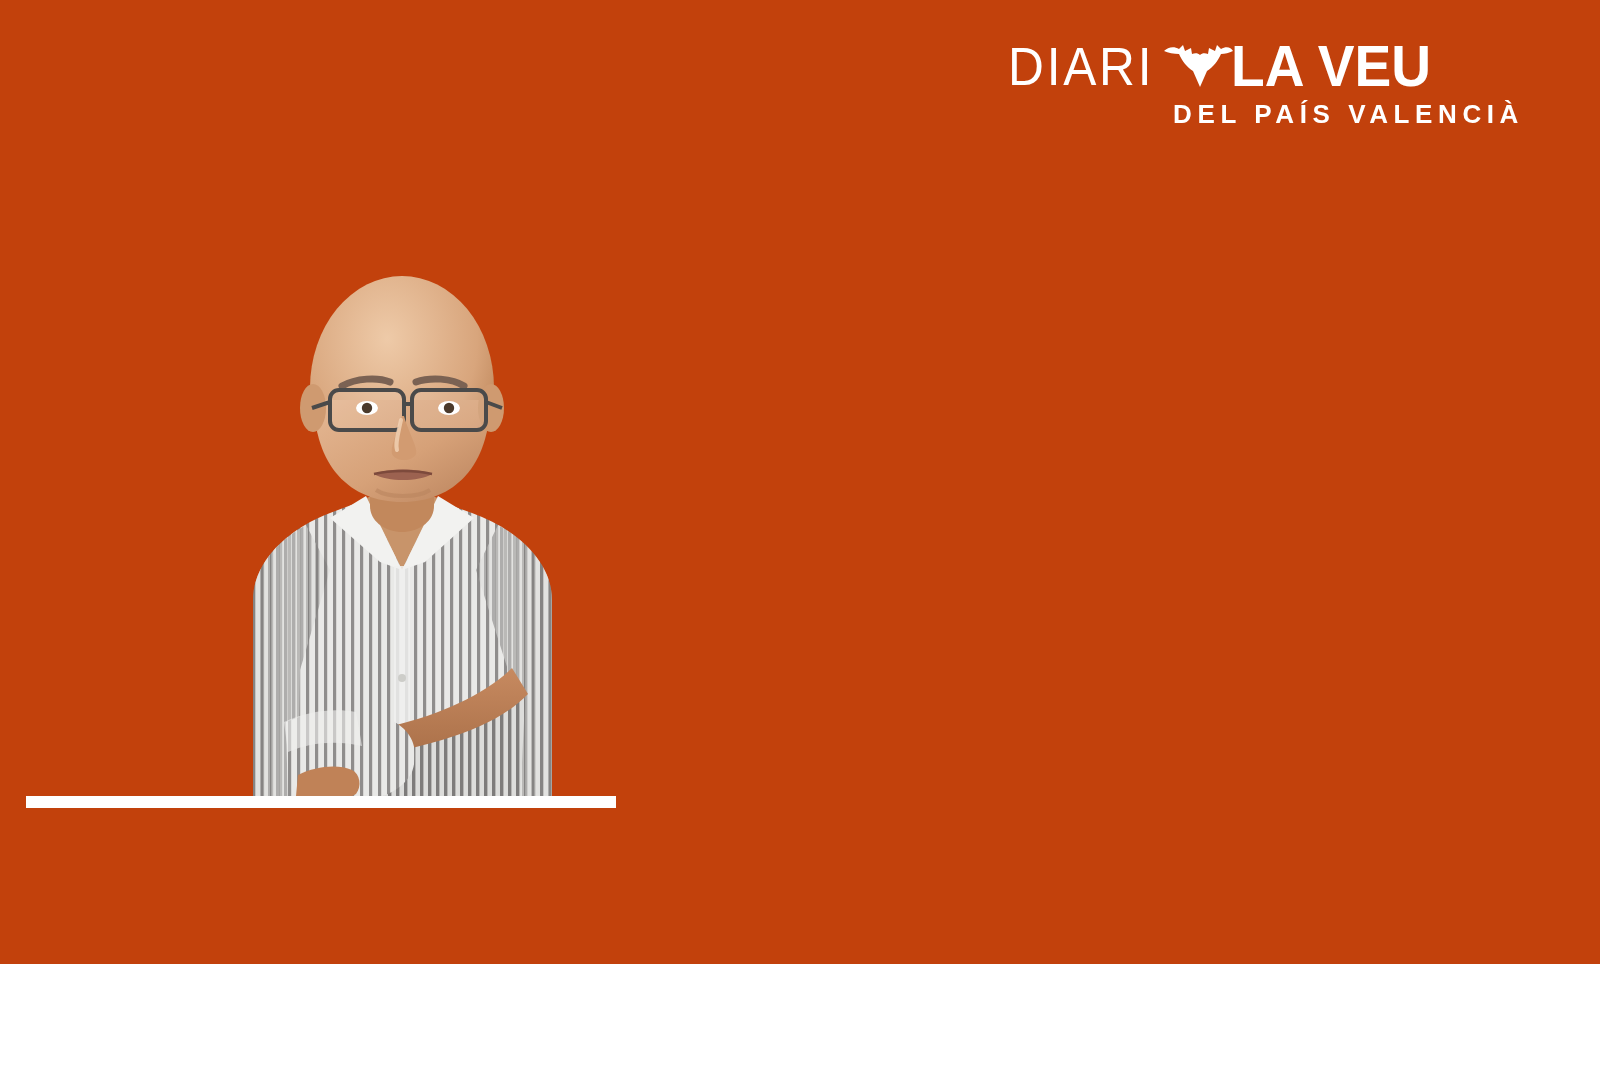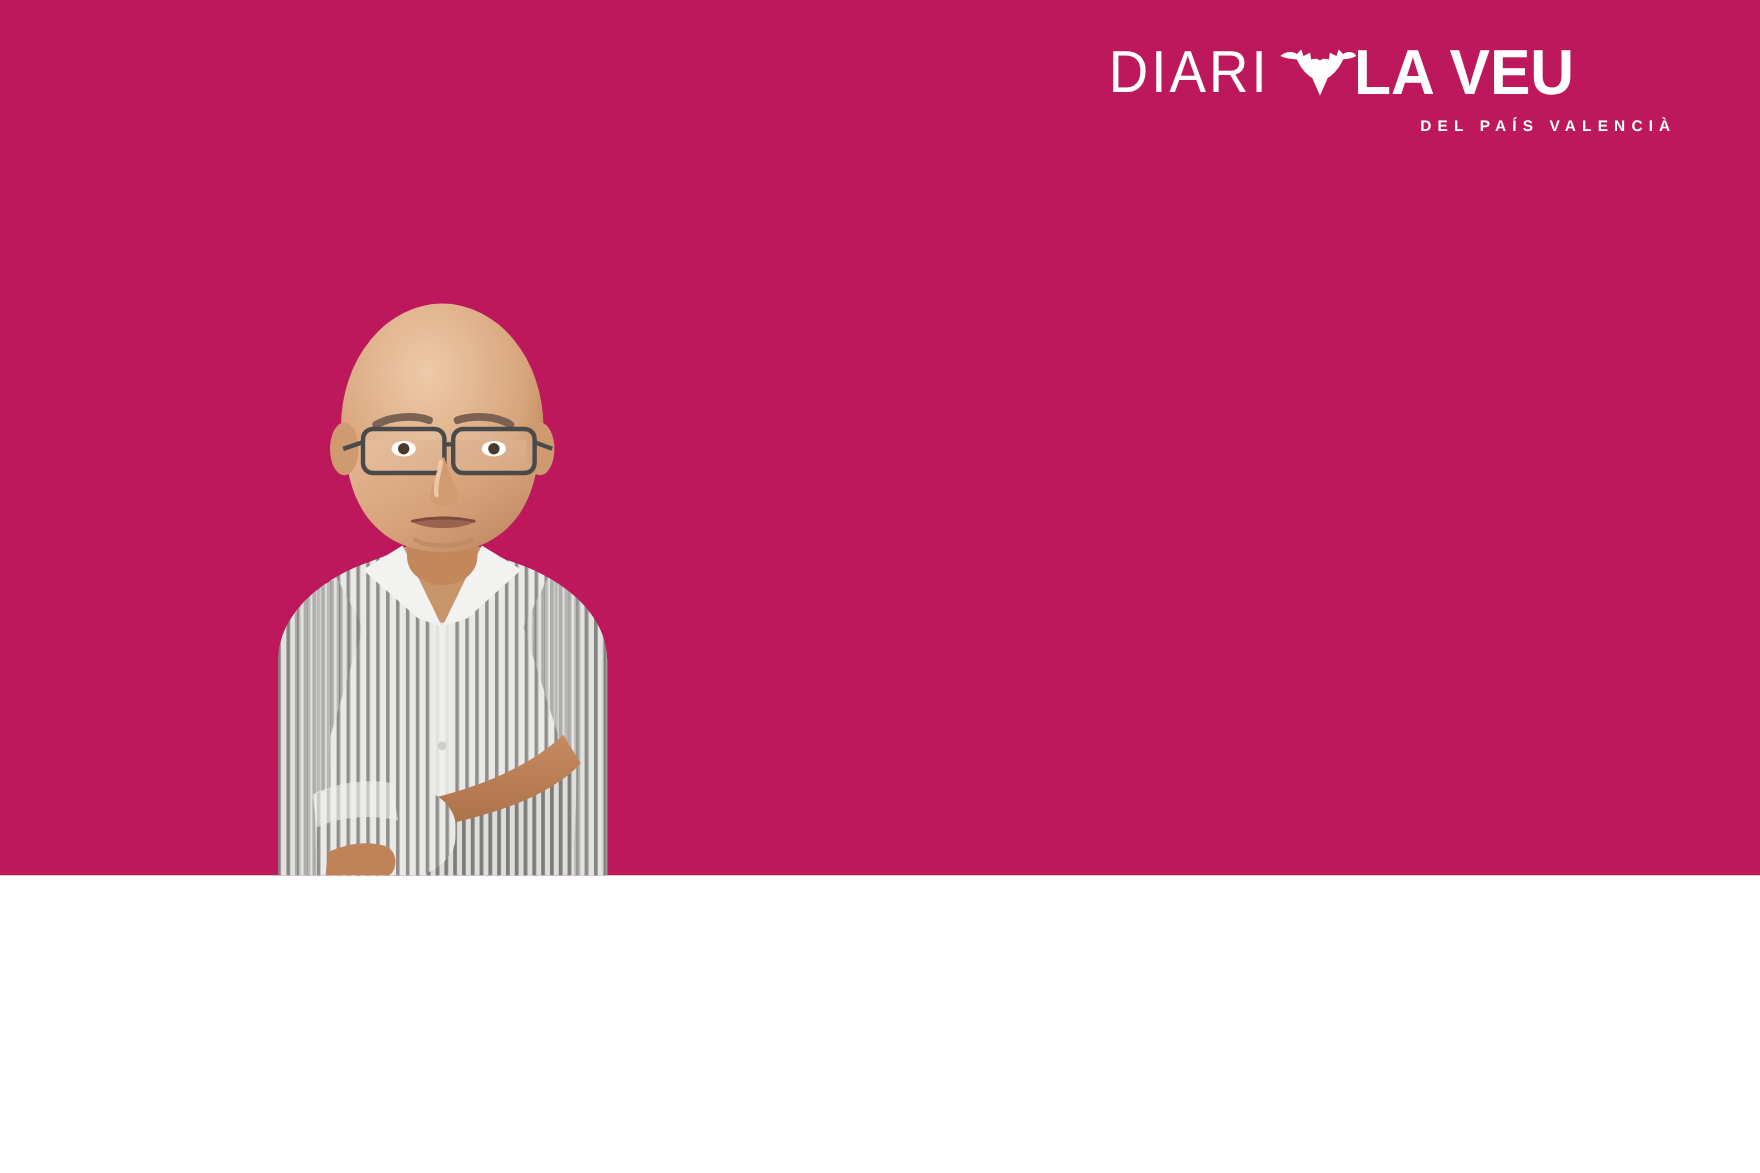--- a/index.html
+++ b/index.html
@@ -3,23 +3,23 @@
 <meta charset="utf-8">
 <style>
   html, body {
     margin: 0;
     padding: 0;
     background: #ffffff;
   }
   #stage {
     position: relative;
     width: 1600px;
-    height: 796px;
+    height: 964px;
     overflow: hidden;
-    background: #be185d;
+    background: #c2410c;
     font-family: "Liberation Sans", "DejaVu Sans", sans-serif;
   }
 
   
   #logo {
     position: absolute;
     left: 1008px;
     top: 36px;
     width: 516px;
     height: 92px;
@@ -56,21 +56,21 @@
     font-weight: 700;
     letter-spacing: 0px;
     transform: scaleX(0.95);
     transform-origin: left center;
   }
   #logo-sub {
     position: absolute;
     right: 0px;
     top: 66px;
     color: #ffffff;
-    font-size: 14px;
+    font-size: 26px;
     line-height: 24px;
     font-weight: 700;
     letter-spacing: 5.6px;
     white-space: nowrap;
   }
 
   
   #portrait {
     position: absolute;
     left: 180px;

